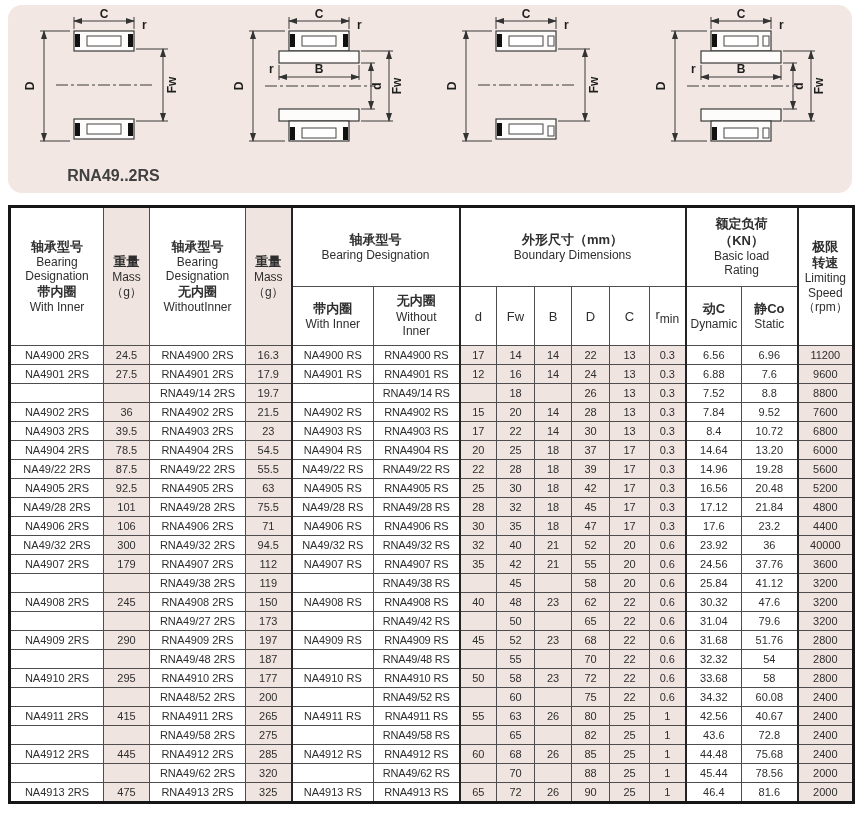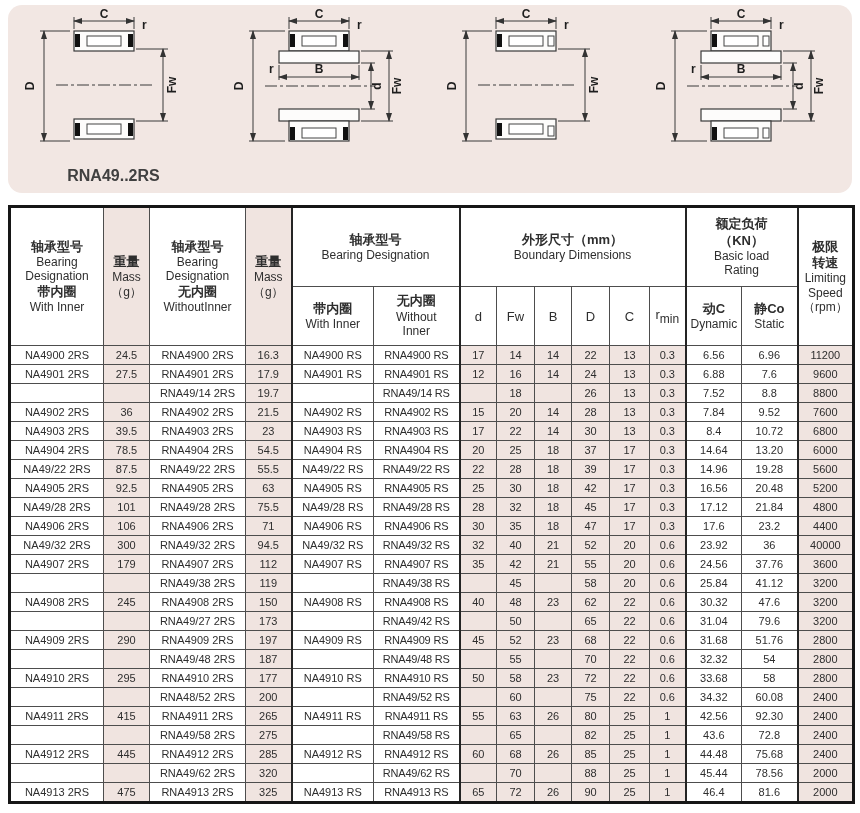--- a/index.html
+++ b/index.html
@@ -621,21 +621,21 @@
         <td class="pink">265</td>
         <td class="grp">NA4911 RS</td>
         <td class="cond">RNA4911 RS</td>
         <td class="pink grp">55</td>
         <td class="pink">63</td>
         <td class="pink">26</td>
         <td class="pink">80</td>
         <td class="pink">25</td>
         <td class="pink">1</td>
         <td class="grp">42.56</td>
-        <td>92.30</td>
+        <td>40.67</td>
         <td class="pink grp">2400</td>
       </tr>
       <tr>
         <td></td>
         <td class="pink"></td>
         <td>RNA49/58 2RS</td>
         <td class="pink">275</td>
         <td class="grp"></td>
         <td class="cond">RNA49/58 RS</td>
         <td class="pink grp"></td>

